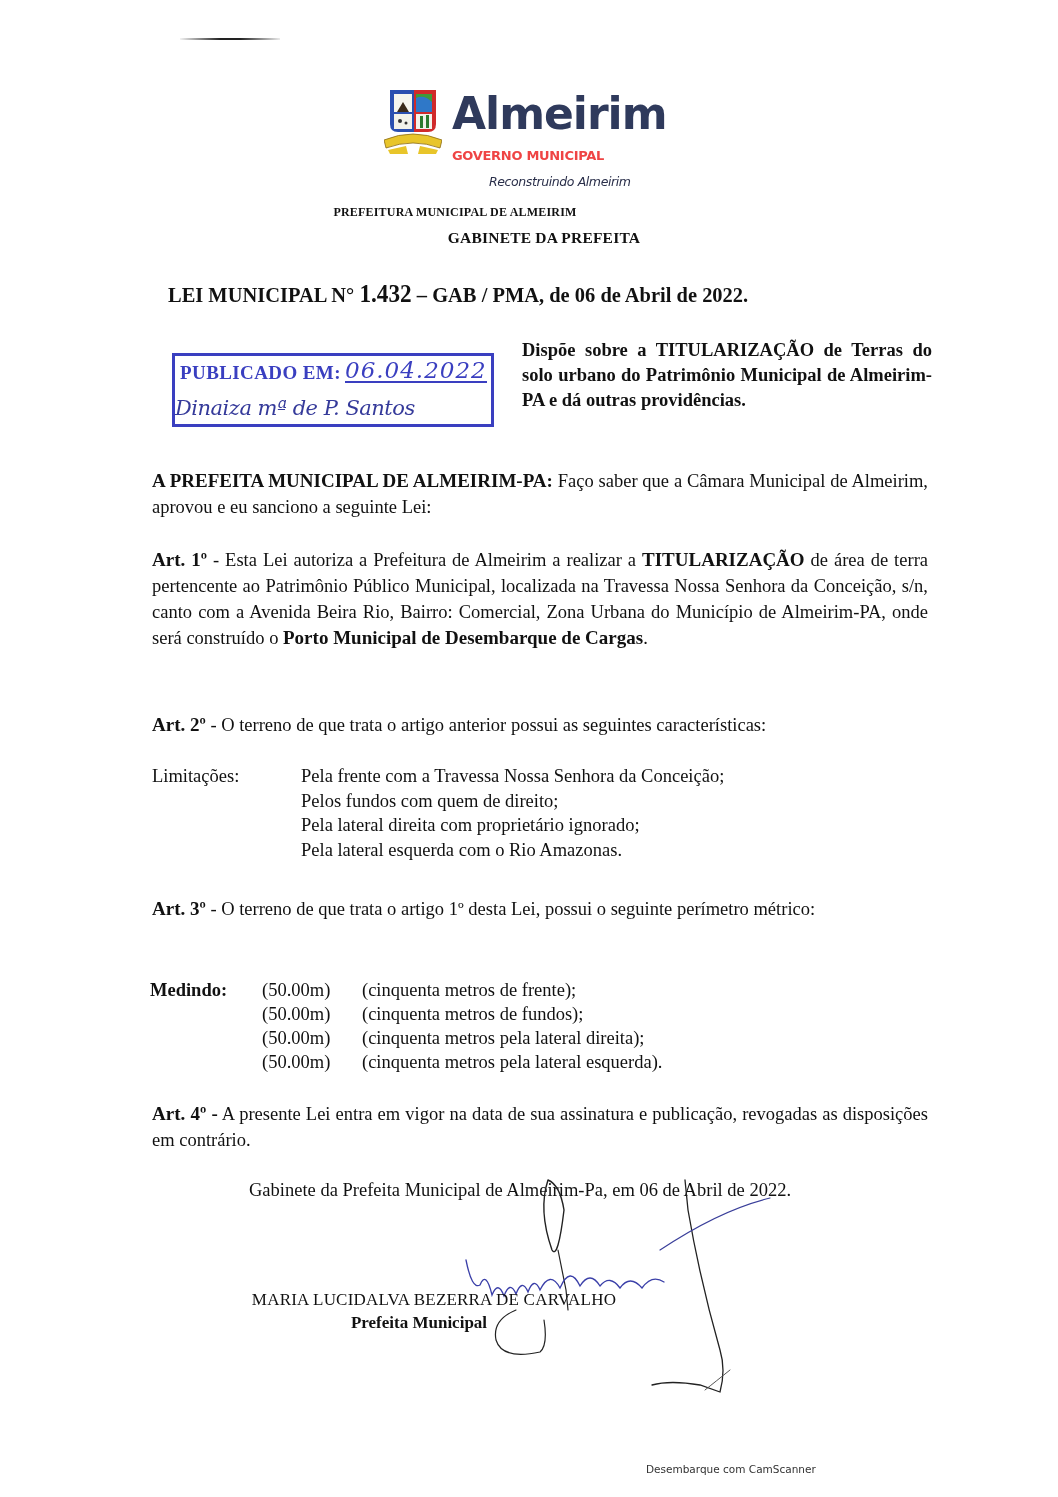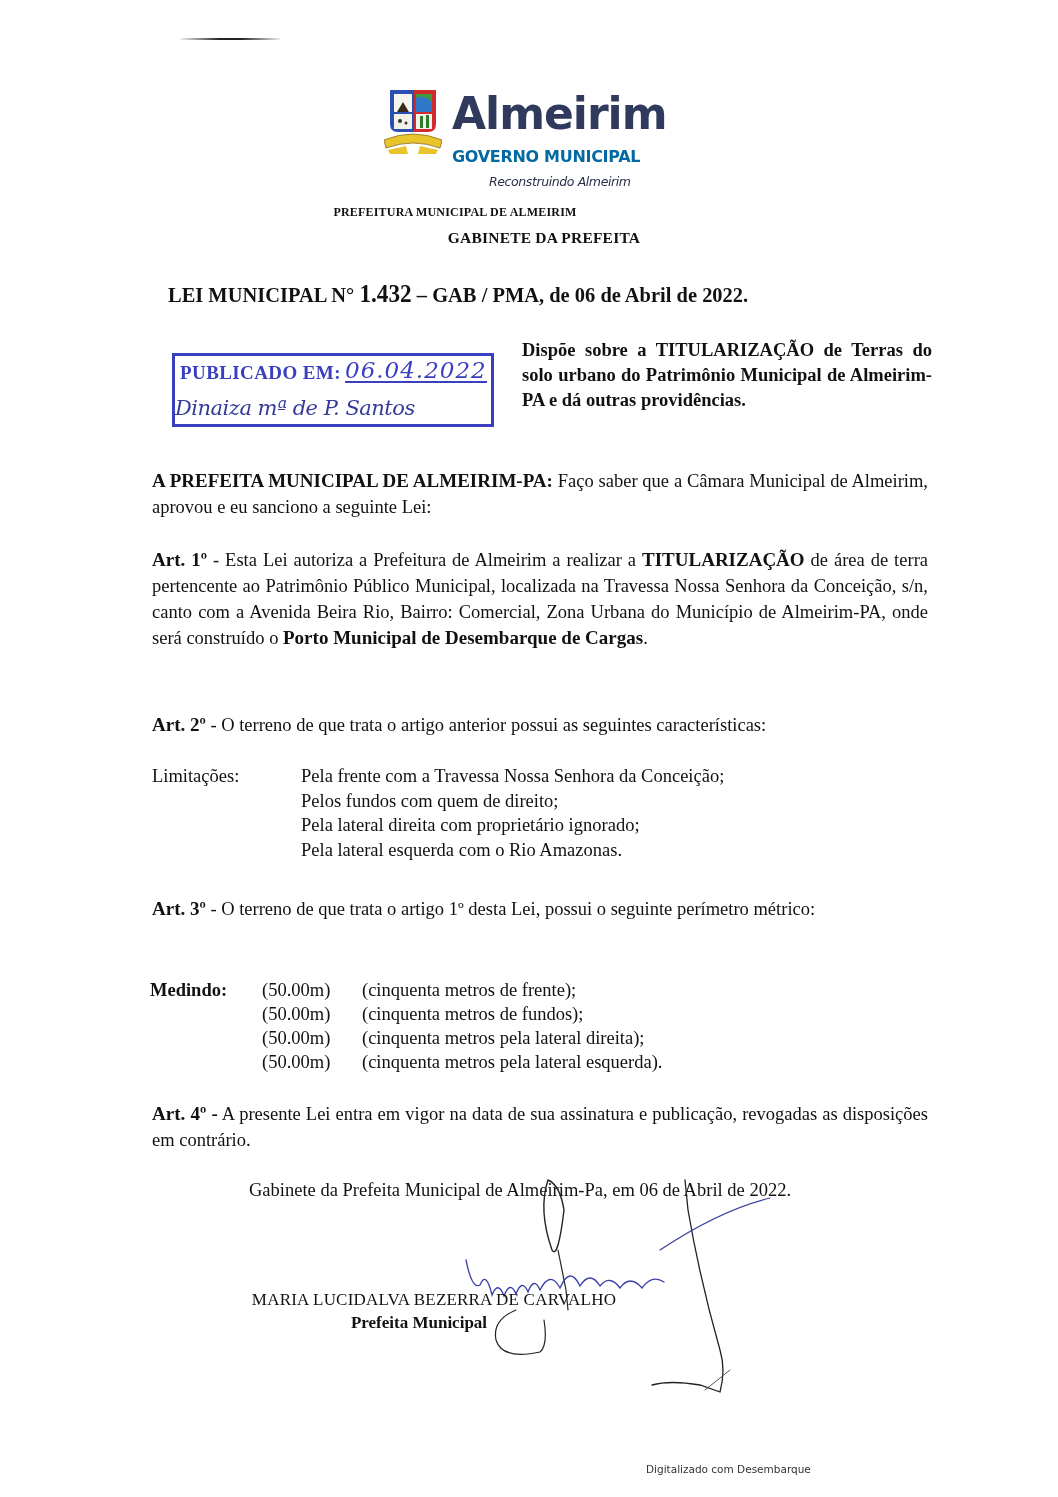--- a/index.html
+++ b/index.html
@@ -7,21 +7,21 @@
            font-family:"Liberation Serif", serif; color:#111; }
     .abs { position:absolute; }
     .top-dash { left:180px; top:38px; width:100px; height:2px;
       background:linear-gradient(90deg, rgba(0,0,0,0.05), #222 40%, #222 60%, rgba(0,0,0,0.08)); }
 
     
     .crest { left:384px; top:88px; width:58px; height:68px; }
     .brand-name { left:452px; top:92px; font-family:"DejaVu Sans", sans-serif; font-weight:bold;
       font-size:44px; color:#2f3a5c; letter-spacing:-1px; line-height:1; }
     .brand-gov { left:452px; top:149px; font-family:"DejaVu Sans", sans-serif; font-weight:bold;
-      font-size:16px; color:#0369a1; line-height:1; letter-spacing:-0.3px; }
+      font-size:13px; color:#ef4444; line-height:1; letter-spacing:-0.3px; }
     .brand-slogan { left:489px; top:176px; font-family:"DejaVu Sans", sans-serif; font-weight:normal;
       font-style:italic; font-size:12.5px; color:#2a2f4a; line-height:1; letter-spacing:-0.4px; }
     .org1 { left:0; width:910px; top:205px; text-align:center; font-weight:bold; font-size:12px; letter-spacing:0.2px; }
     .org2 { left:0; width:1088px; top:229px; text-align:center; font-weight:bold; font-size:15.5px; letter-spacing:0.2px; }
 
     .law-title { left:168px; top:280px; font-weight:bold; font-size:22px; transform:scaleX(0.93);
       transform-origin:left top; white-space:nowrap; }
     .law-title .num { font-size:25px; }
 
     
@@ -140,13 +140,13 @@
   <path d="M265 10 L268 40 Q280 110 300 180 Q306 200 300 222 L280 215 Q250 210 232 215" stroke="#222" stroke-width="1.3"></path>
   <path d="M350 28 Q300 40 240 80" stroke="#3a3f9a" stroke-width="1.2"></path>
   <path d="M46 90 Q52 120 60 115 Q66 100 72 125 Q78 110 84 126 Q90 110 96 124 Q102 108 108 122 Q114 106 120 120 Q130 100 140 118 Q150 95 160 116 Q170 100 180 116 Q190 104 200 118 Q210 104 222 118 Q232 104 244 112" stroke="#3a3fa8" stroke-width="1.3"></path>
   <path d="M96 140 Q72 150 76 170 Q82 190 120 182 Q128 175 124 150" stroke="#222" stroke-width="1.2"></path>
   <path d="M310 200 Q295 212 285 220" stroke="#555" stroke-width="1"></path>
 </svg>
 
 <div class="abs sign-name">MARIA LUCIDALVA BEZERRA DE CARVALHO</div>
 <div class="abs sign-role">Prefeita Municipal</div>
 
-<div class="abs footer">Digitalizado com Desembarque</div>
+<div class="abs footer">Desembarque com CamScanner</div>
 
 </body></html>

